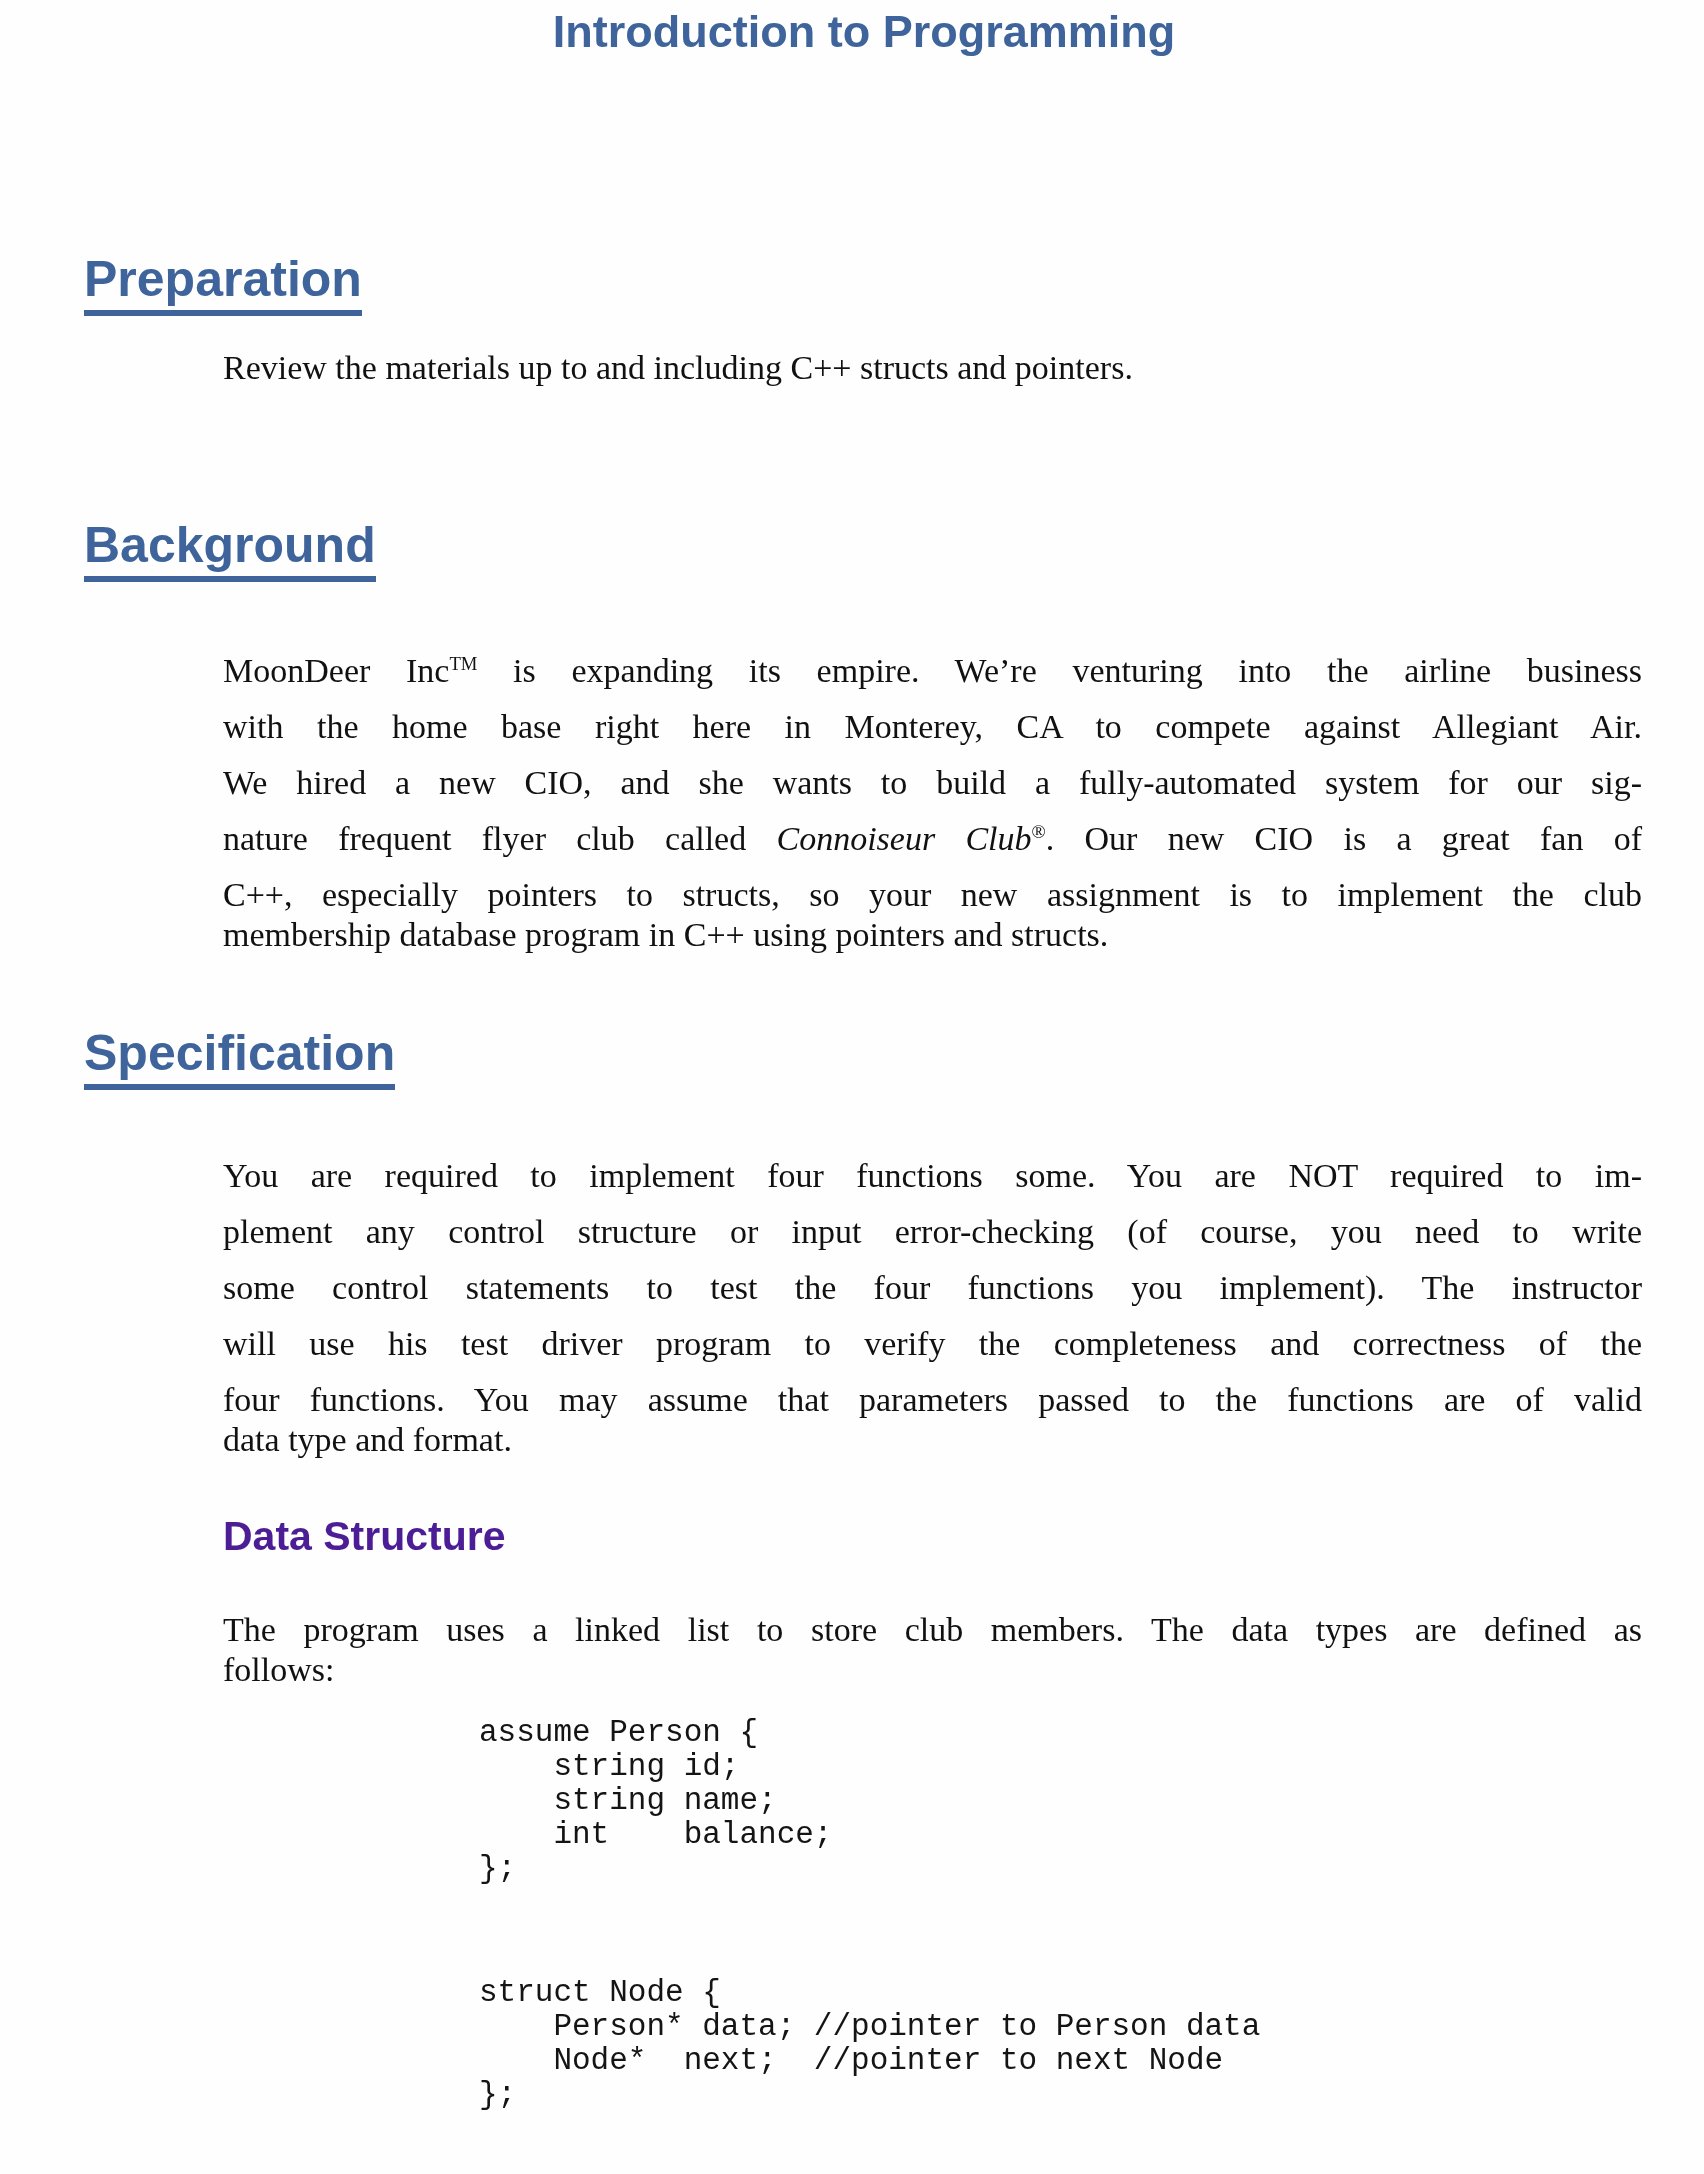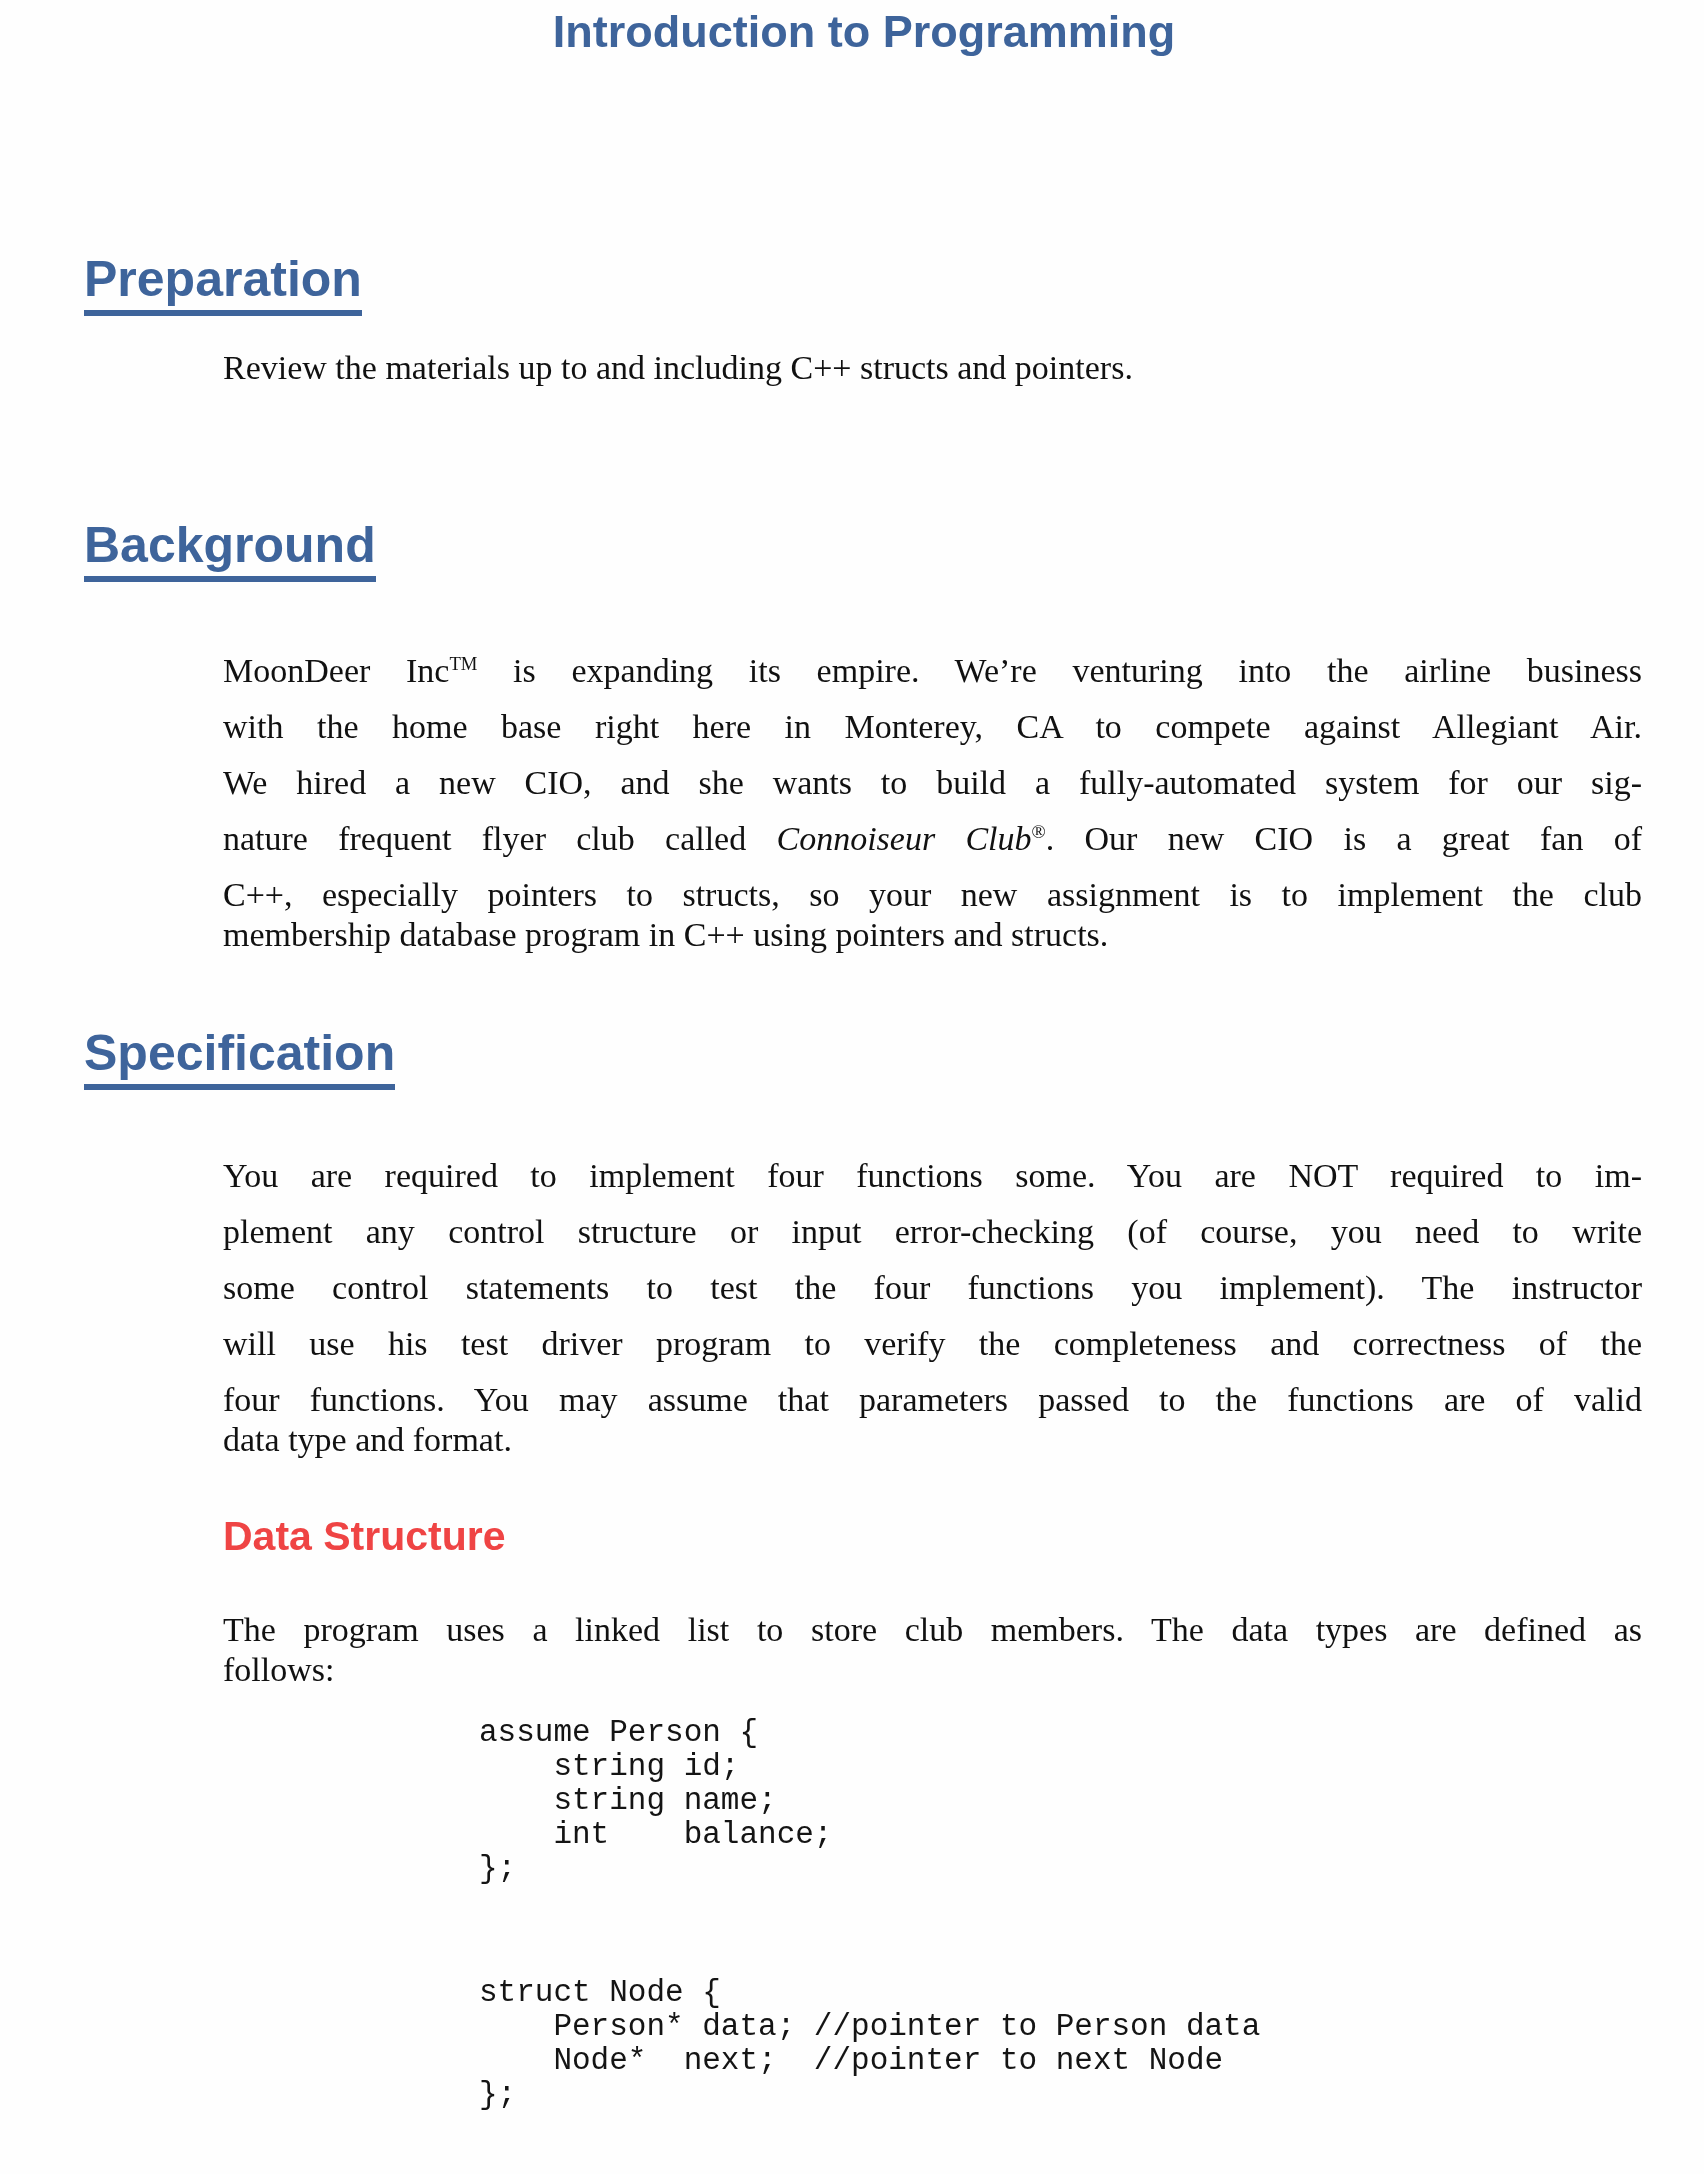--- a/index.html
+++ b/index.html
@@ -42,21 +42,21 @@
     border-bottom: 6px solid var(--heading-blue, #3E649B);
     padding-bottom: 4.3px;
   }
   .h2 {
     position: absolute;
     left: 223px;
     font-family: "Liberation Sans", sans-serif;
     font-weight: bold;
     font-size: 41px;
     line-height: 45px;
-    color: #ef4444;
+    color: #4c1d95;
   }
   .para {
     position: absolute;
     left: 223px;
     width: 1419px;
     font-size: 34px;
     line-height: 40px;
   }
   .tline {
     text-align: left;

